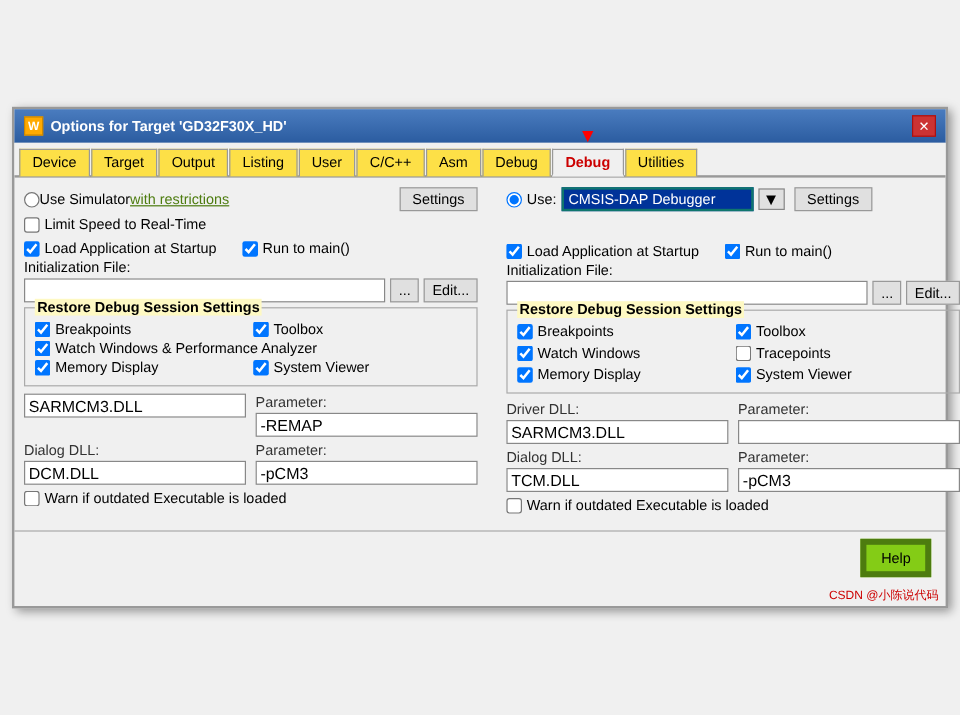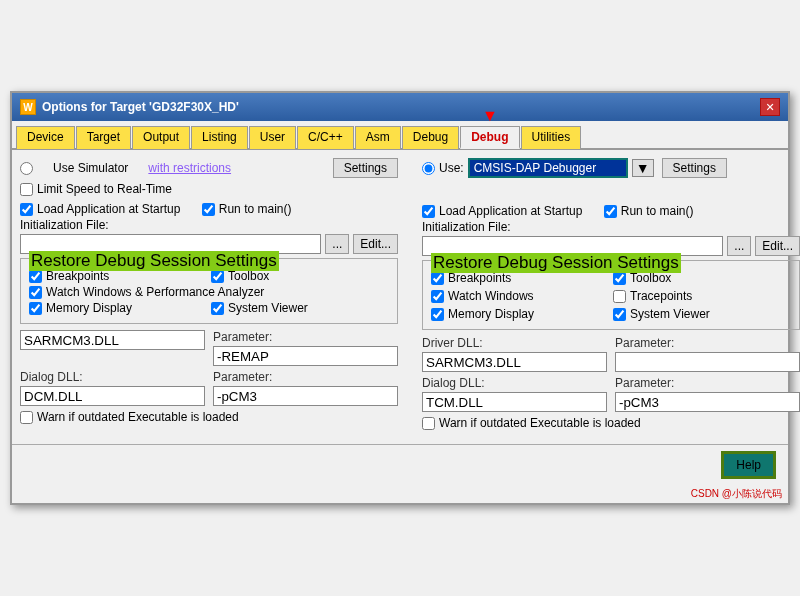--- a/index.html
+++ b/index.html
@@ -90,37 +90,37 @@
     }
     .tab-container {
       position: relative;
     }
     .content {
       padding: 8px;
     }
     .radio-row {
       display: flex;
       align-items: center;
-      gap: 20px;
+      gap: 0;
       justify-content: space-between;
     }
     .settings-btn {
       padding: 2px 10px;
       background: #e0e0e0;
       border: 1px solid #999;
       cursor: pointer;
       font-size: 12px;
     }
     .use-row {
       display: flex;
       align-items: center;
       gap: 4px;
     }
     .link-text {
-      color: #8b5cf6;
+      color: #4d7c0f;
       text-decoration: underline;
       cursor: pointer;
     }
     .section-group {
       display: flex;
       gap: 8px;
     }
     .half-panel {
       flex: 1;
     }
@@ -158,23 +158,24 @@
     .group-box {
       border: 1px solid #aaa;
       padding: 6px 8px;
       margin-bottom: 6px;
       position: relative;
     }
     .group-box-title {
       position: absolute;
       top: -8px;
       left: 8px;
-      background: #84cc16;
+      background: #fef9c3;
       padding: 0 2px;
-      font-size: 17px;
+      font-size: 12px;
+      font-weight: bold;
     }
     .group-content {
       margin-top: 4px;
     }
     .checkbox-grid {
       display: grid;
       grid-template-columns: 1fr 1fr;
       gap: 2px 4px;
     }
     .dll-row {
@@ -220,22 +221,22 @@
     .bottom-btn {
       padding: 4px 24px;
       background: #e0e0e0;
       border: 1px solid #999;
       cursor: pointer;
       font-size: 12px;
       min-width: 70px;
     }
     .help-btn {
       padding: 4px 12px;
-      background: #0f766e;
-      border: 3px solid #4d7c0f;
+      background: #84cc16;
+      border: 5px solid #4d7c0f;
       cursor: pointer;
       font-size: 12px;
       margin-left: auto;
     }
     .watermark {
       font-size: 10px;
       color: #cc0000;
       text-align: right;
       padding: 2px 6px;
     }

